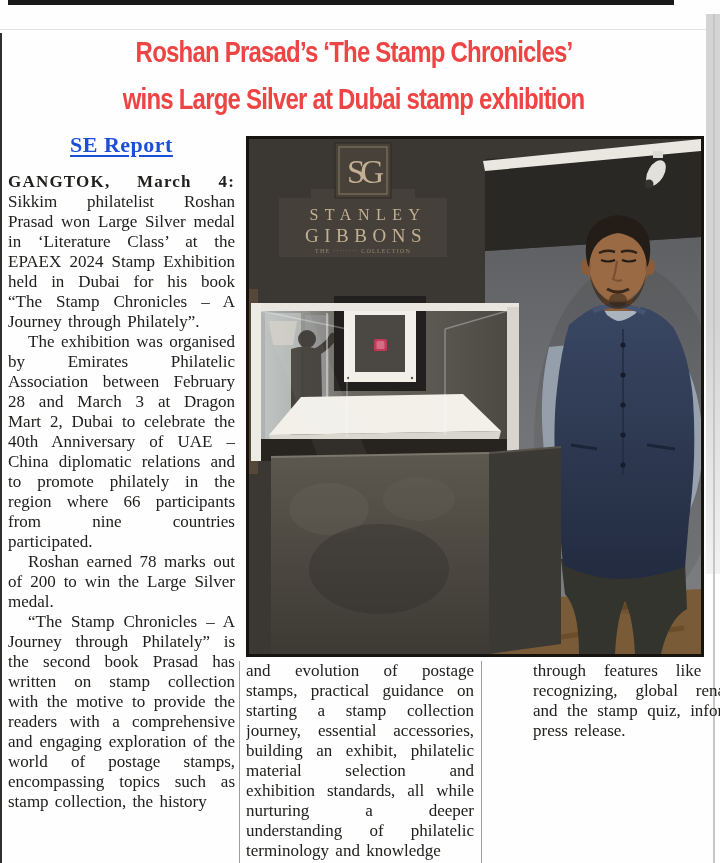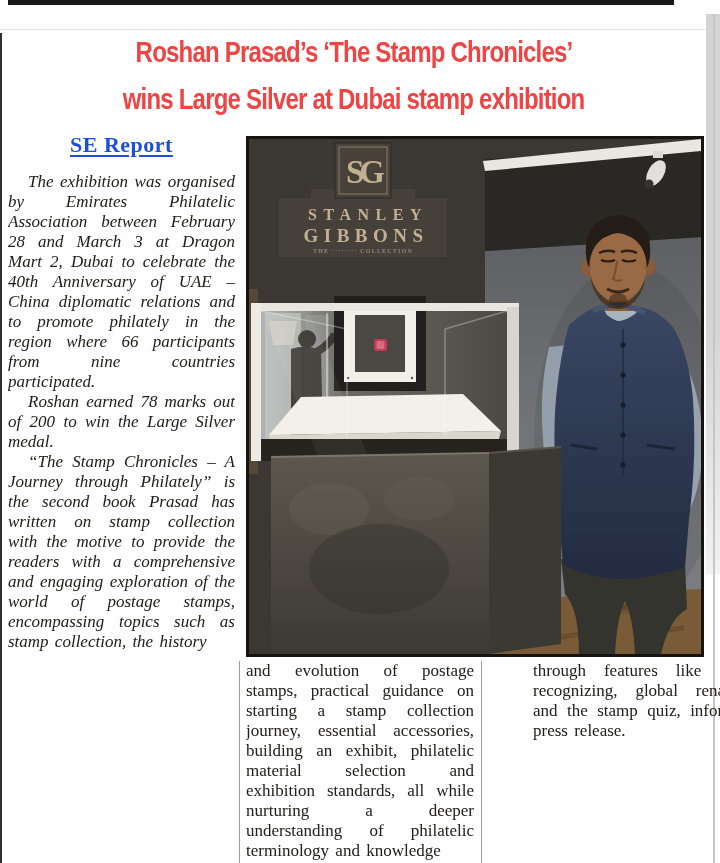--- a/index.html
+++ b/index.html
@@ -16,31 +16,31 @@
             font-family:Liberation Sans, sans-serif;font-weight:bold;color:#ef4444;
             font-size:30px;line-height:47px;letter-spacing:-1px;}
   .headline .hl{display:inline-block;transform:scaleX(0.8);transform-origin:50% 50%;white-space:nowrap;}
 
   .byline{position:absolute;top:132px;left:8px;width:227px;text-align:center;
           font-weight:bold;font-size:22px;color:#1d4ed8;letter-spacing:.5px;
           text-decoration:underline;text-decoration-thickness:2px;text-underline-offset:3px;}
 
   .body-text{font-size:17px;line-height:20px;text-align:justify;word-spacing:2px;}
   .body-text p{margin:0;}
-  .body-text p.indent{text-indent:20px;font-style:italic;}
+  .body-text p.indent{text-indent:20px;}
   .dateline{font-weight:bold;letter-spacing:1.2px;}
 
   .col-left {position:absolute;top:172px;left:8px;  width:227px;height:691px;overflow:hidden;}
   .col-mid  {position:absolute;top:661px;left:246px;width:228px;height:202px;overflow:hidden;}
   .col-right{position:absolute;top:661px;left:508px;width:227px;height:202px;overflow:hidden;margin-left:25px;}
   .vrule{position:absolute;top:661px;width:1px;height:202px;background:#9d9d9d;}
   .vrule.r1{left:239px;} .vrule.r2{left:481px;}
 
   .photo{position:absolute;top:136px;left:246px;width:458px;height:521px;
-         border:3px solid #17140f;box-sizing:border-box;background:#fca5a5;font-weight:bold;}
+         border:3px solid #17140f;box-sizing:border-box;background:#fca5a5;}
   .photo svg{display:block;width:100%;height:100%;}
 </style>
 </head>
 <body>
 
 <div class="page">
 
   <div class="topbar"></div>
   <div class="faintline"></div>
   <div class="leftline"></div>
@@ -48,20 +48,21 @@
   <div class="rightline"></div>
 
   <div class="headline">
     <div class="hl">Roshan Prasad’s ‘The Stamp Chronicles’</div><br>
     <div class="hl">wins Large Silver at Dubai stamp exhibition</div>
   </div>
 
   <div class="byline">SE Report</div>
 
   <div class="col-left body-text">
+    <p><span class="dateline">GANGTOK, March 4:</span><span> Sikkim philatelist Roshan Prasad won Large Silver medal in ‘Literature Class’ at the EPAEX 2024 Stamp Exhibition held in Dubai for his book “The Stamp Chronicles – A Journey through Philately”.</span></p>
     <p class="indent">The exhibition was organised by Emirates Philatelic Association between February 28 and March 3 at Dragon Mart 2, Dubai to celebrate the 40th Anniversary of UAE – China diplomatic relations and to promote philately in the region where 66 participants from nine countries participated.</p>
     <p class="indent">Roshan earned 78 marks out of 200 to win the Large Silver medal.</p>
     <p class="indent">“The Stamp Chronicles – A Journey through Philately” is the second book Prasad has written on stamp collection with the motive to provide the readers with a comprehensive and engaging exploration of the world of postage stamps, encompassing topics such as stamp collection, the history</p>
   </div>
 
   <div class="vrule r1"></div>
   <div class="vrule r2"></div>
 
   <div class="col-mid body-text">
     <p>and evolution of postage stamps, practical guidance on starting a stamp collection journey, essential accessories, building an exhibit, philatelic material selection and exhibition standards, all while nurturing a deeper understanding of philatelic terminology and knowledge</p>

